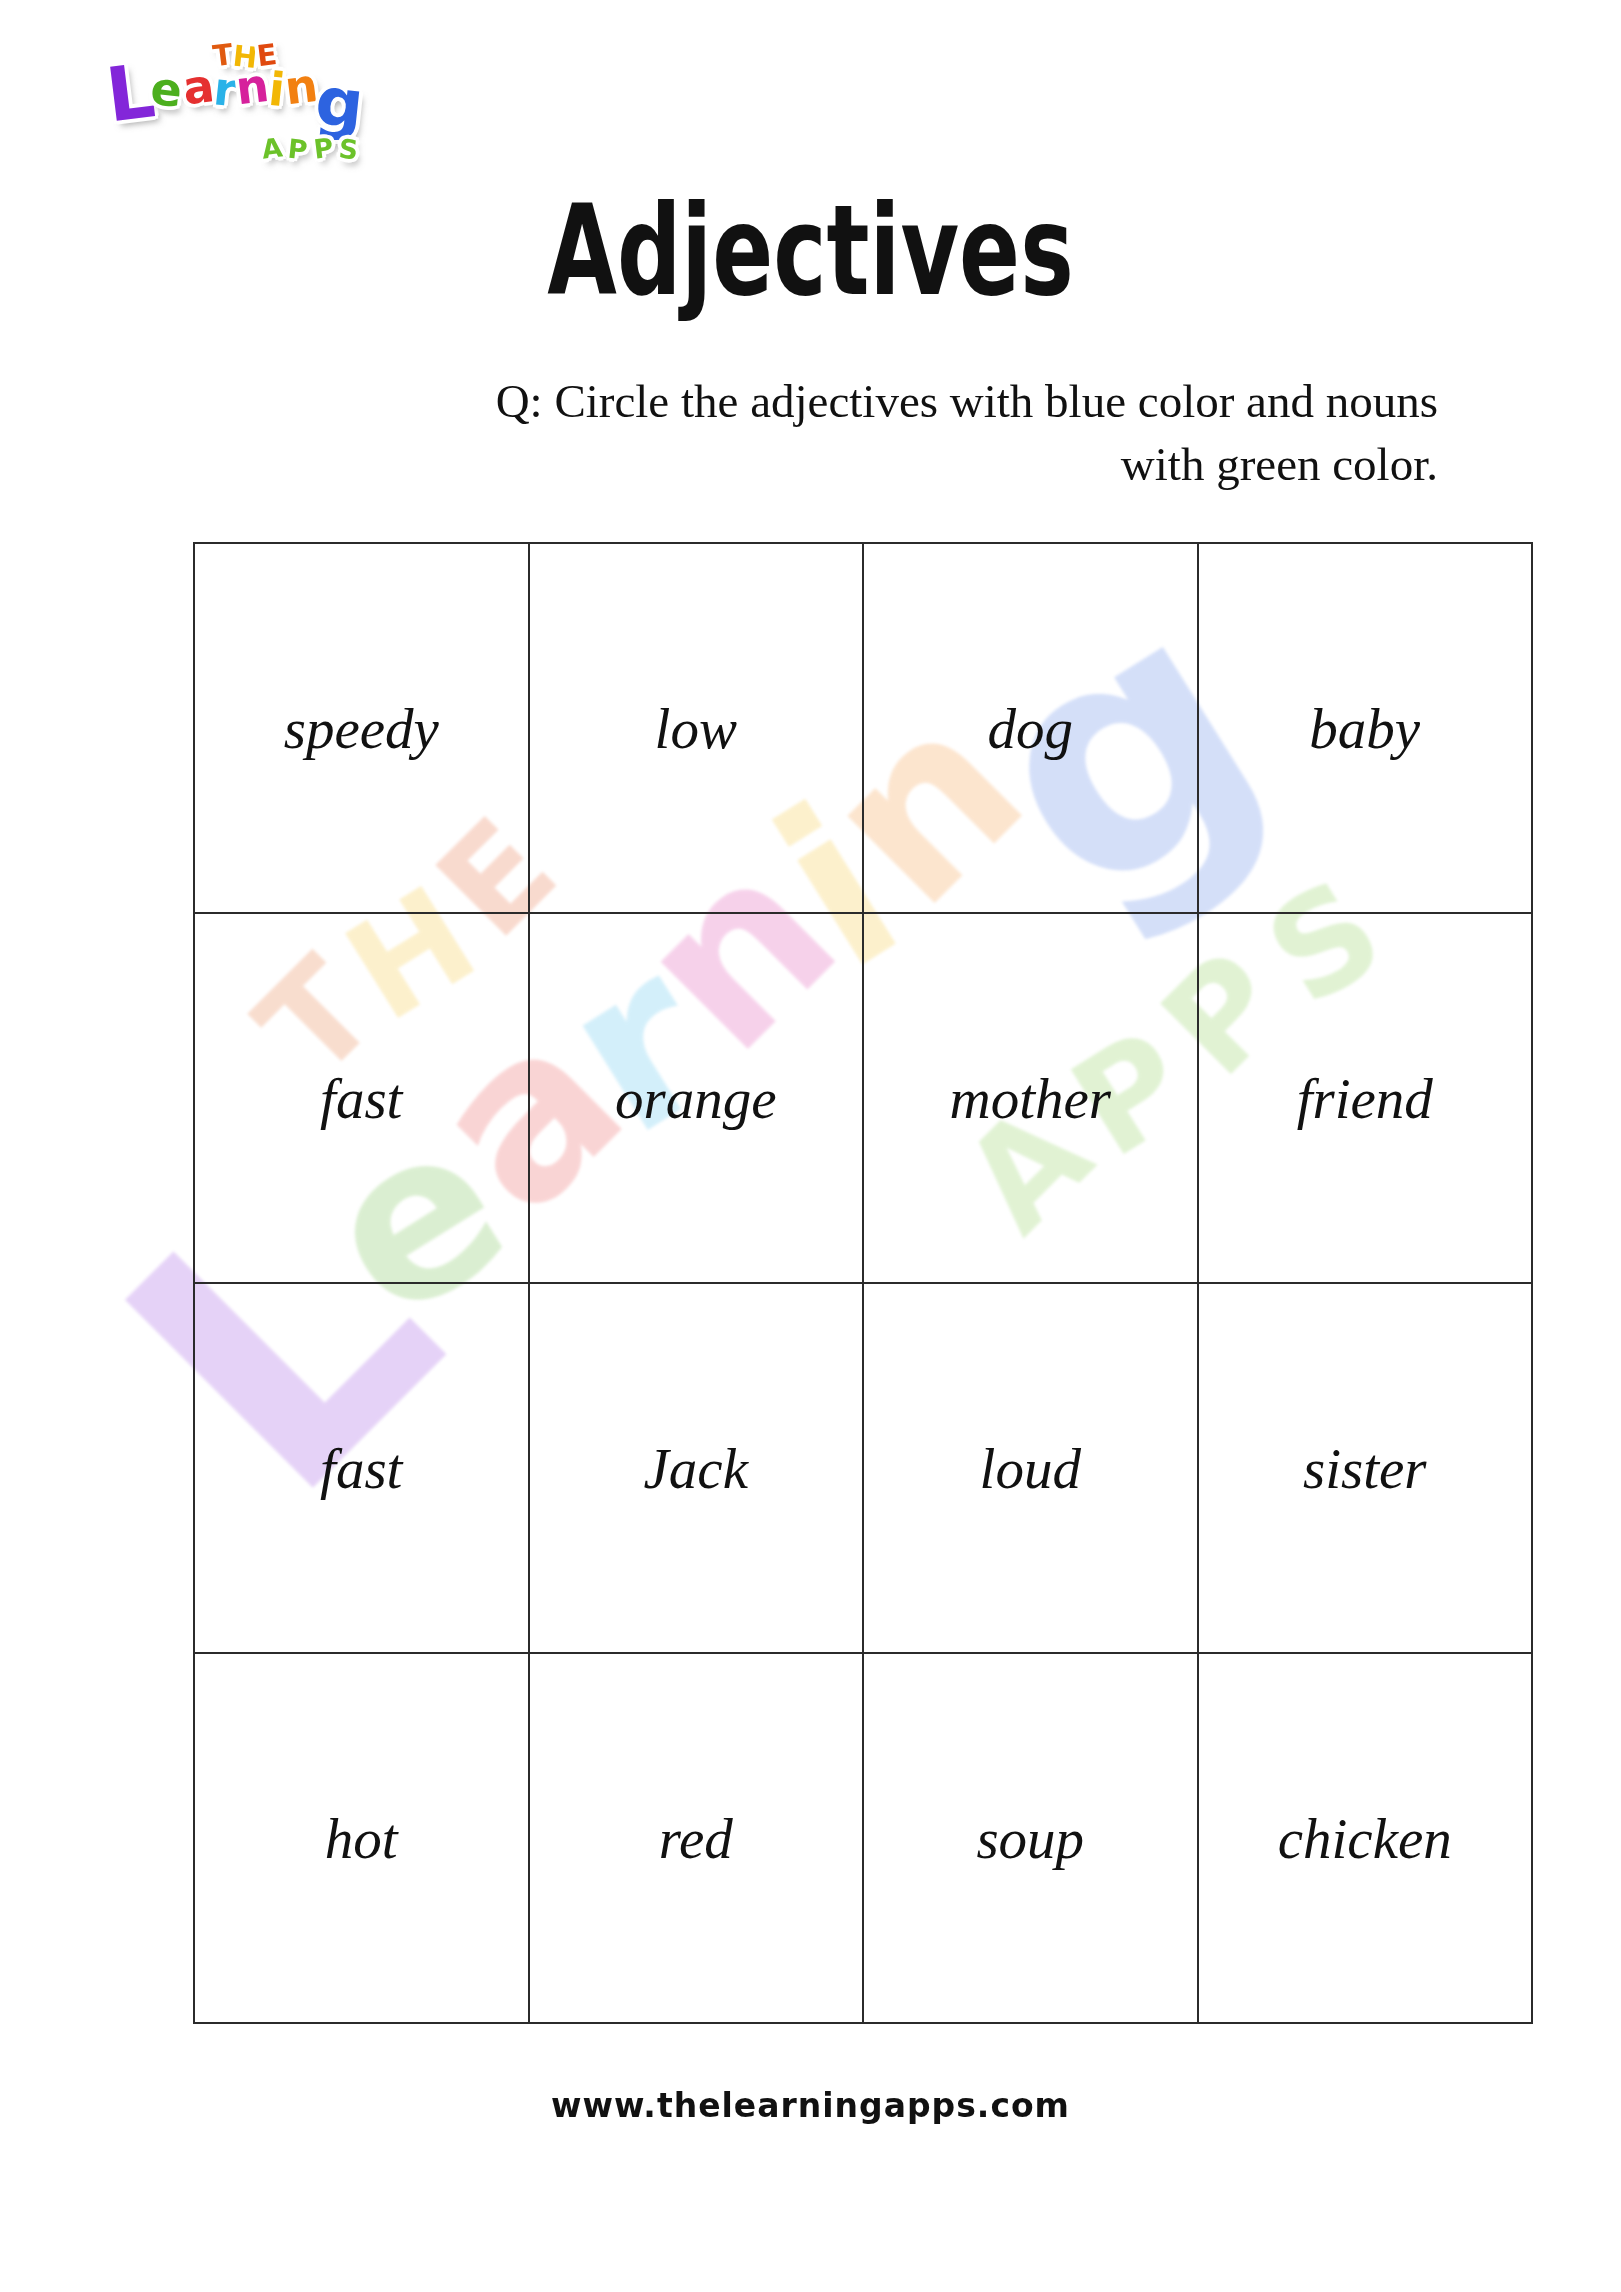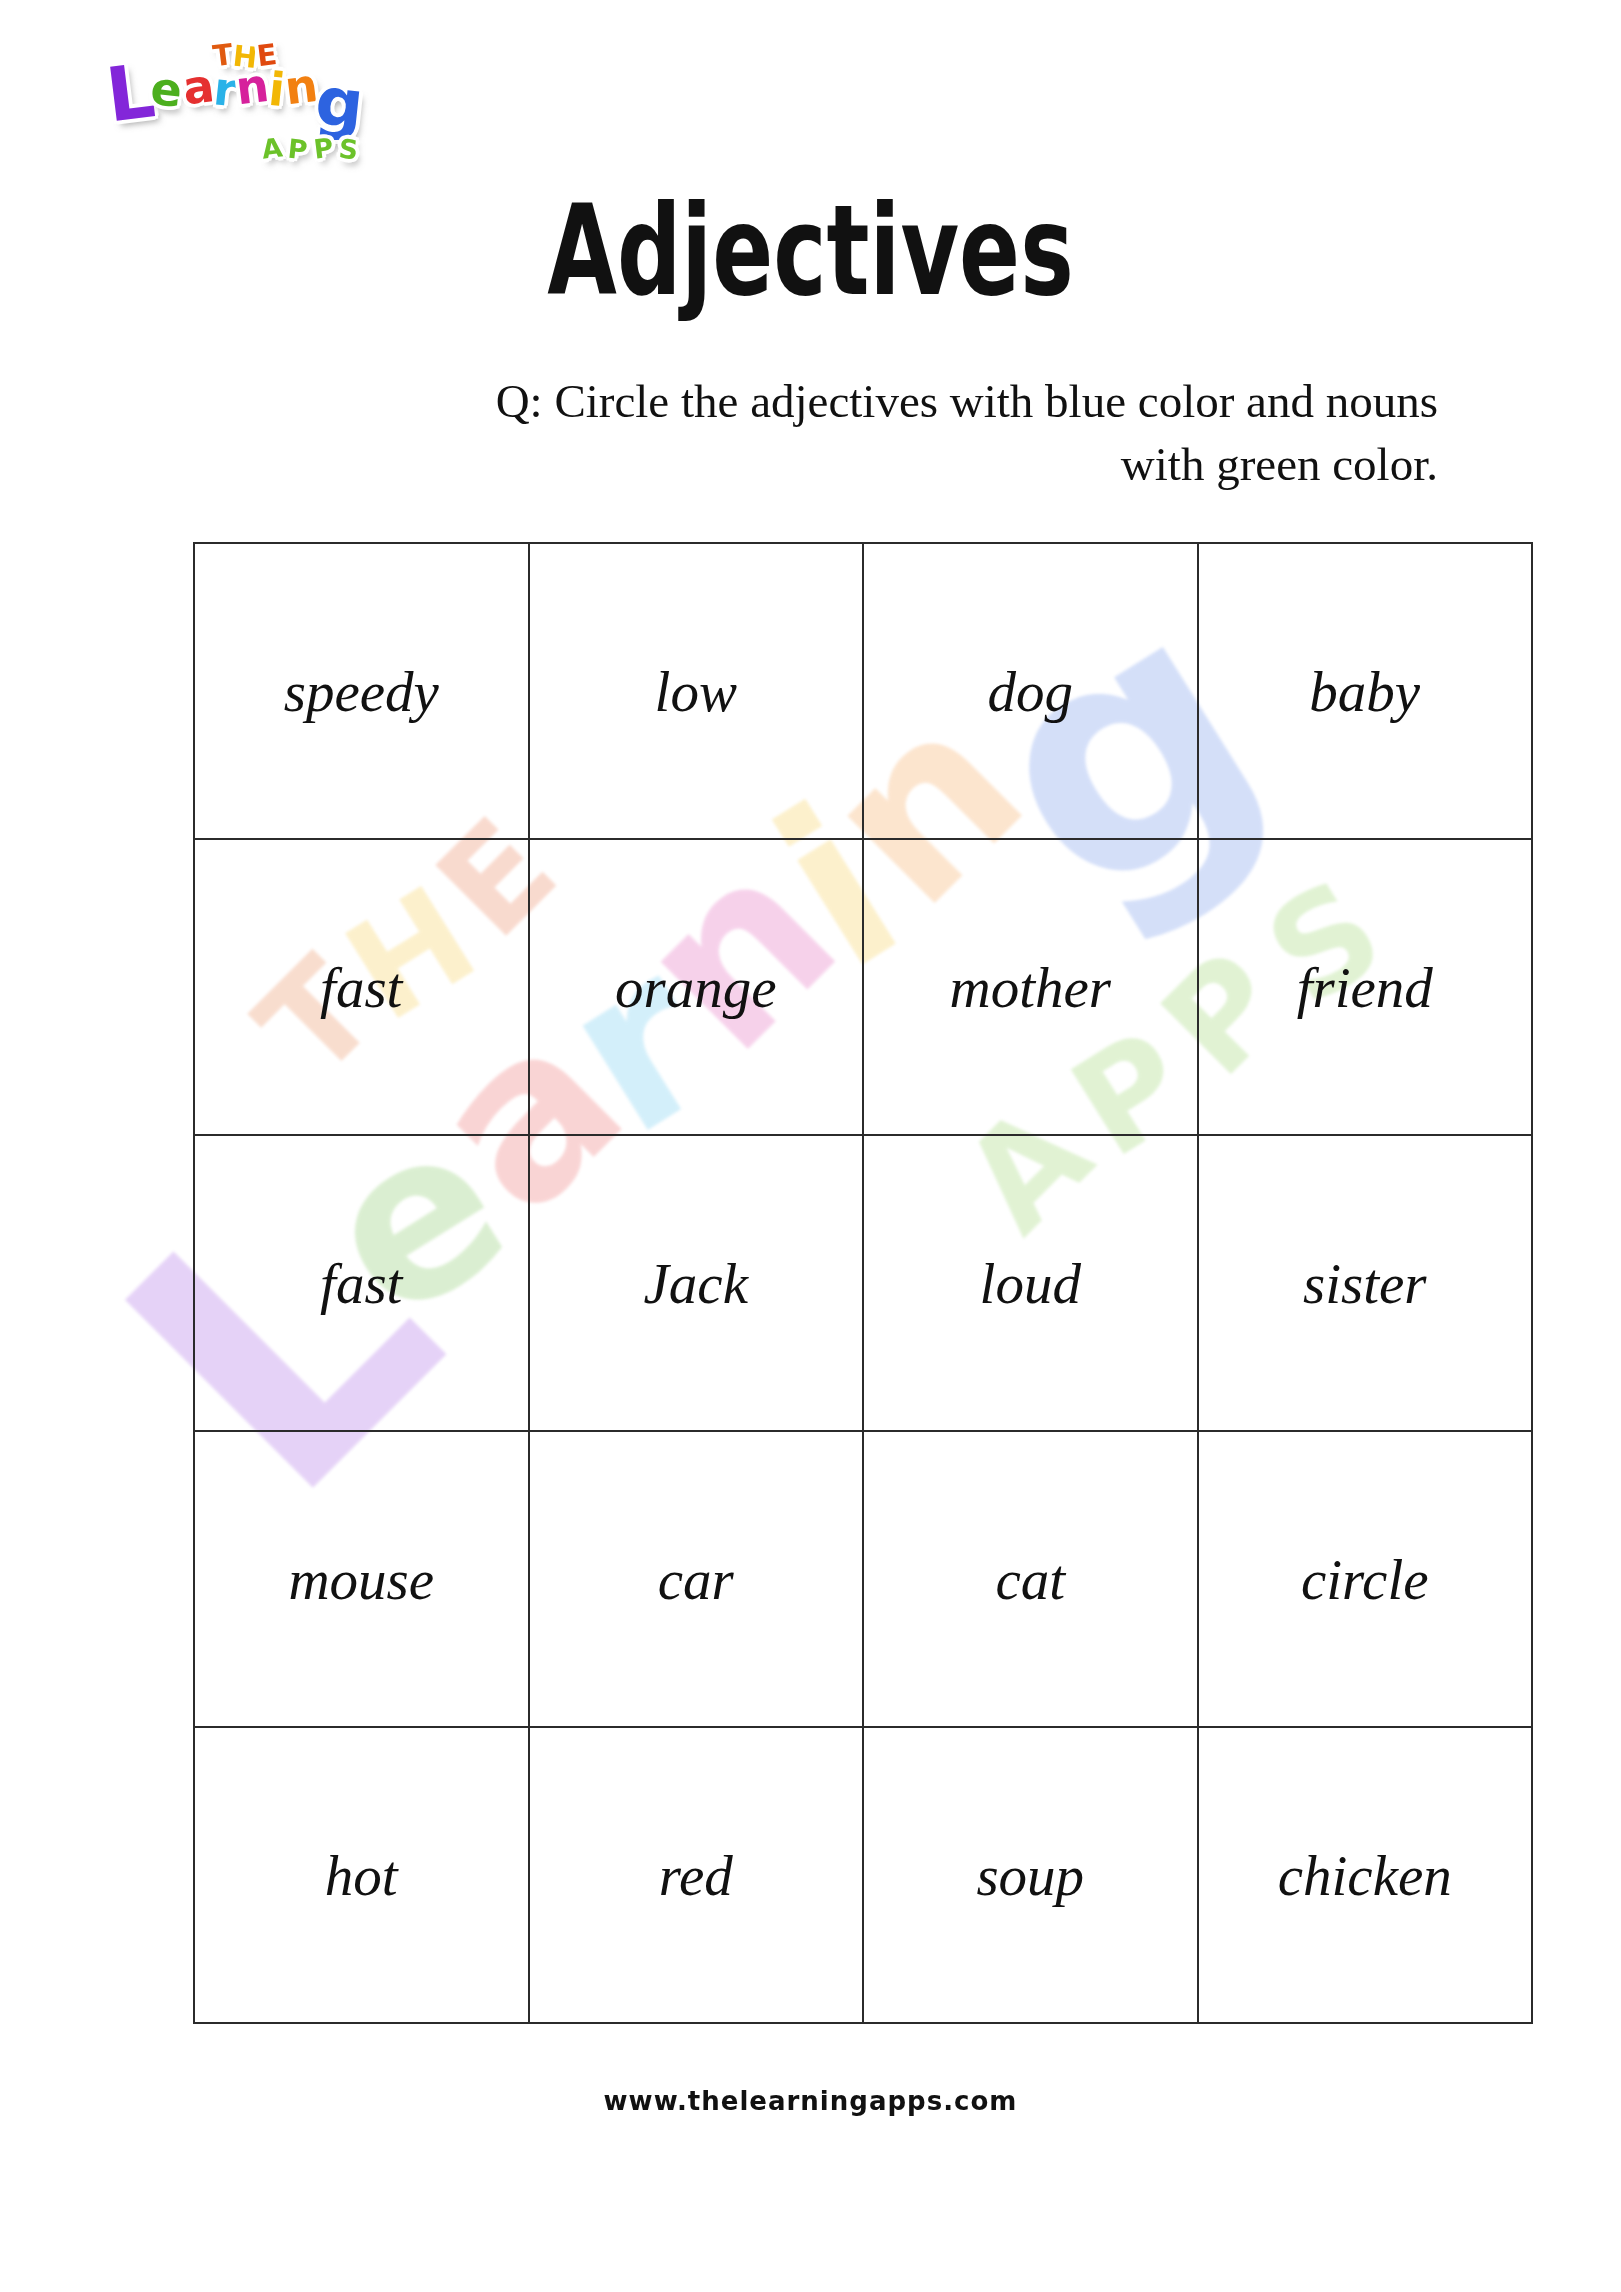--- a/index.html
+++ b/index.html
@@ -64,21 +64,21 @@
     border:2px solid var(--border-color,#2b2b2b);
     width:25%; height:212px;
     text-align:center; vertical-align:middle;
     font-size:57px; background:transparent;font-style:italic;
   }
 
   
   .footer{
     position:absolute; left:0; top:2086px; width:1621px;
     text-align:center; font-family:"DejaVu Sans", sans-serif; font-weight:700;
-    font-size:26px; letter-spacing:1px; z-index:2;
+    font-size:33px; letter-spacing:1px; z-index:2;
   }
 </style>
 </head>
 <body>
 
 <div class="page" style="--text-color: #111111; --border-color: #2b2b2b;">
 
   <div class="site-logo">
     <div class="row-the letterized"><span style="color: rgb(224, 90, 16);">T</span><span style="color: rgb(242, 183, 5);">H</span><span style="color: rgb(224, 73, 15);">E</span></div>
     <div class="row-learning letterized"><span style="color: rgb(131, 38, 217);">L</span><span style="color: rgb(76, 175, 30);">e</span><span style="color: rgb(229, 48, 48);">a</span><span style="color: rgb(42, 178, 232);">r</span><span style="color: rgb(214, 33, 156);">n</span><span style="color: rgb(242, 183, 5);">i</span><span style="color: rgb(242, 128, 17);">n</span><span style="color: rgb(45, 99, 224);">g</span></div>
@@ -112,26 +112,20 @@
           <td>mother</td>
           <td>friend</td>
         </tr>
         <tr>
           <td>fast</td>
           <td>Jack</td>
           <td>loud</td>
           <td>sister</td>
         </tr>
         <tr>
-          <td>mouse</td>
-          <td>car</td>
-          <td>cat</td>
-          <td>circle</td>
-        </tr>
-        <tr>
           <td>hot</td>
           <td>red</td>
           <td>soup</td>
           <td>chicken</td>
         </tr>
       </tbody>
   </table>
 
   <div class="footer">www.thelearningapps.com</div>
 

